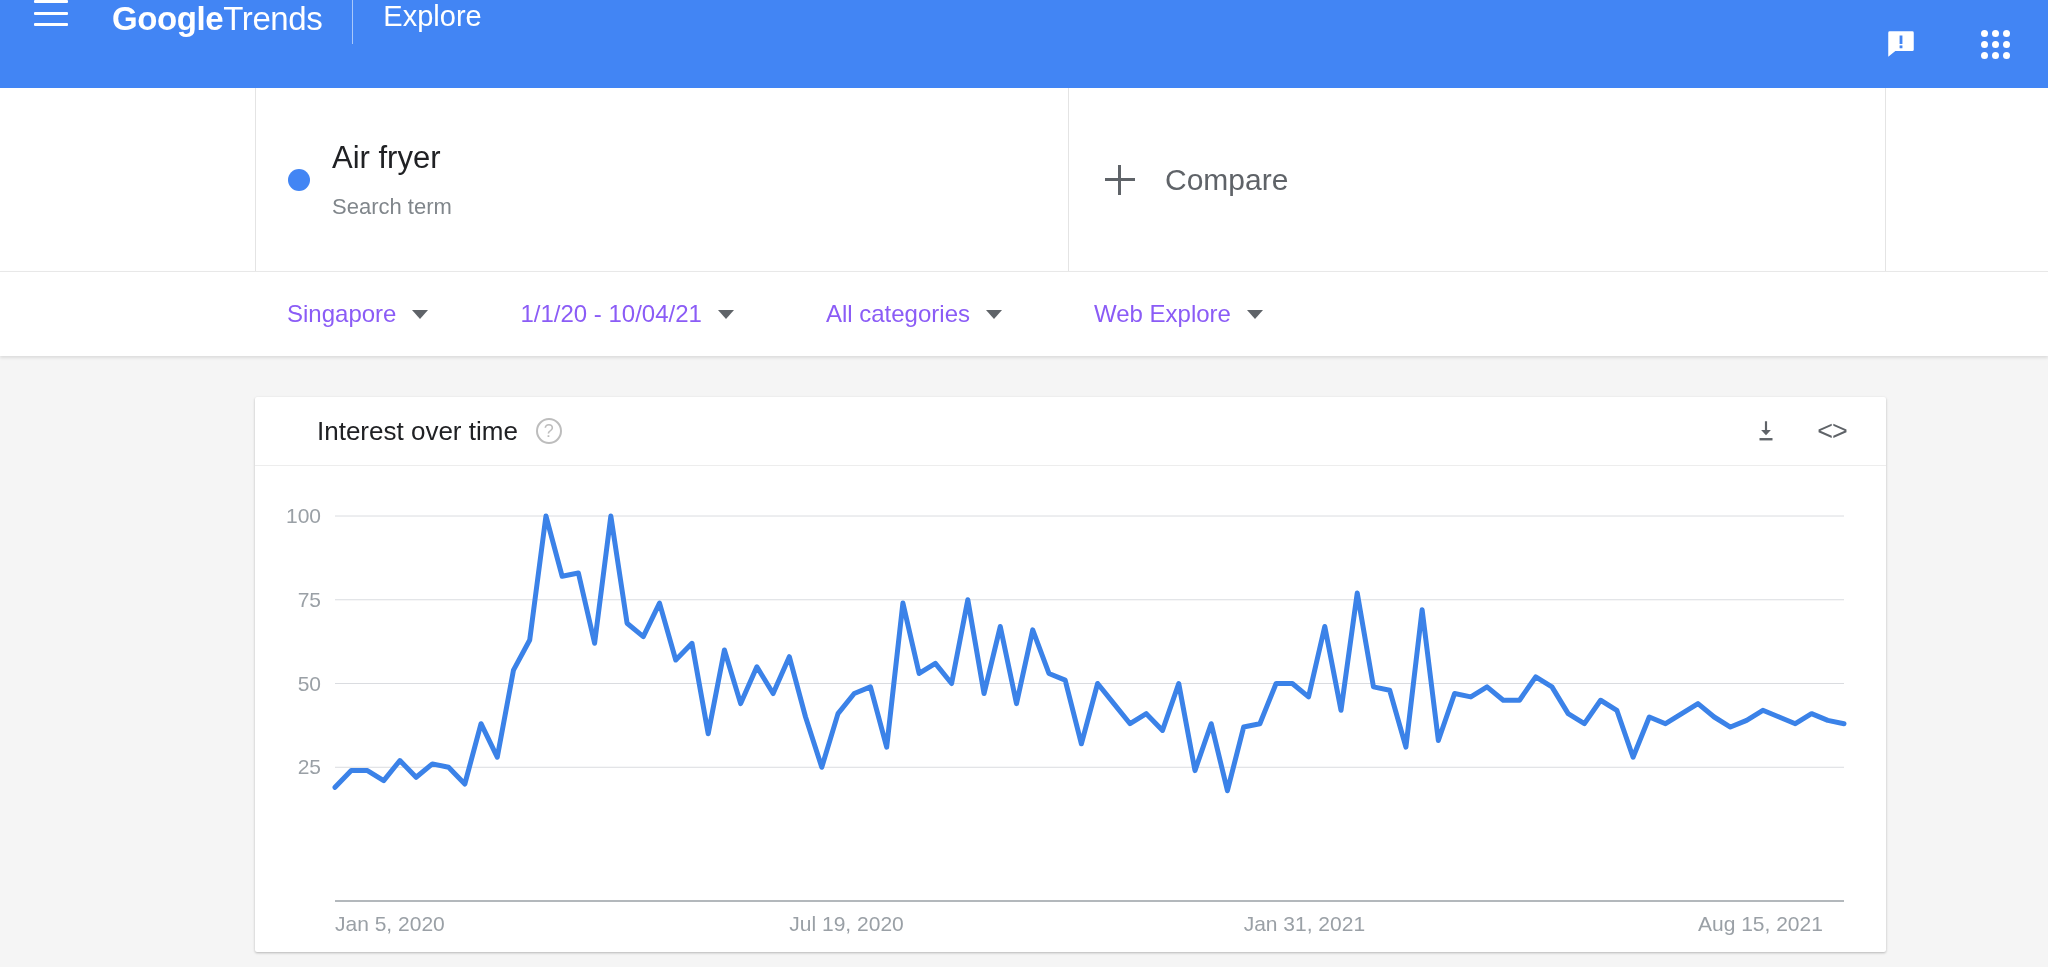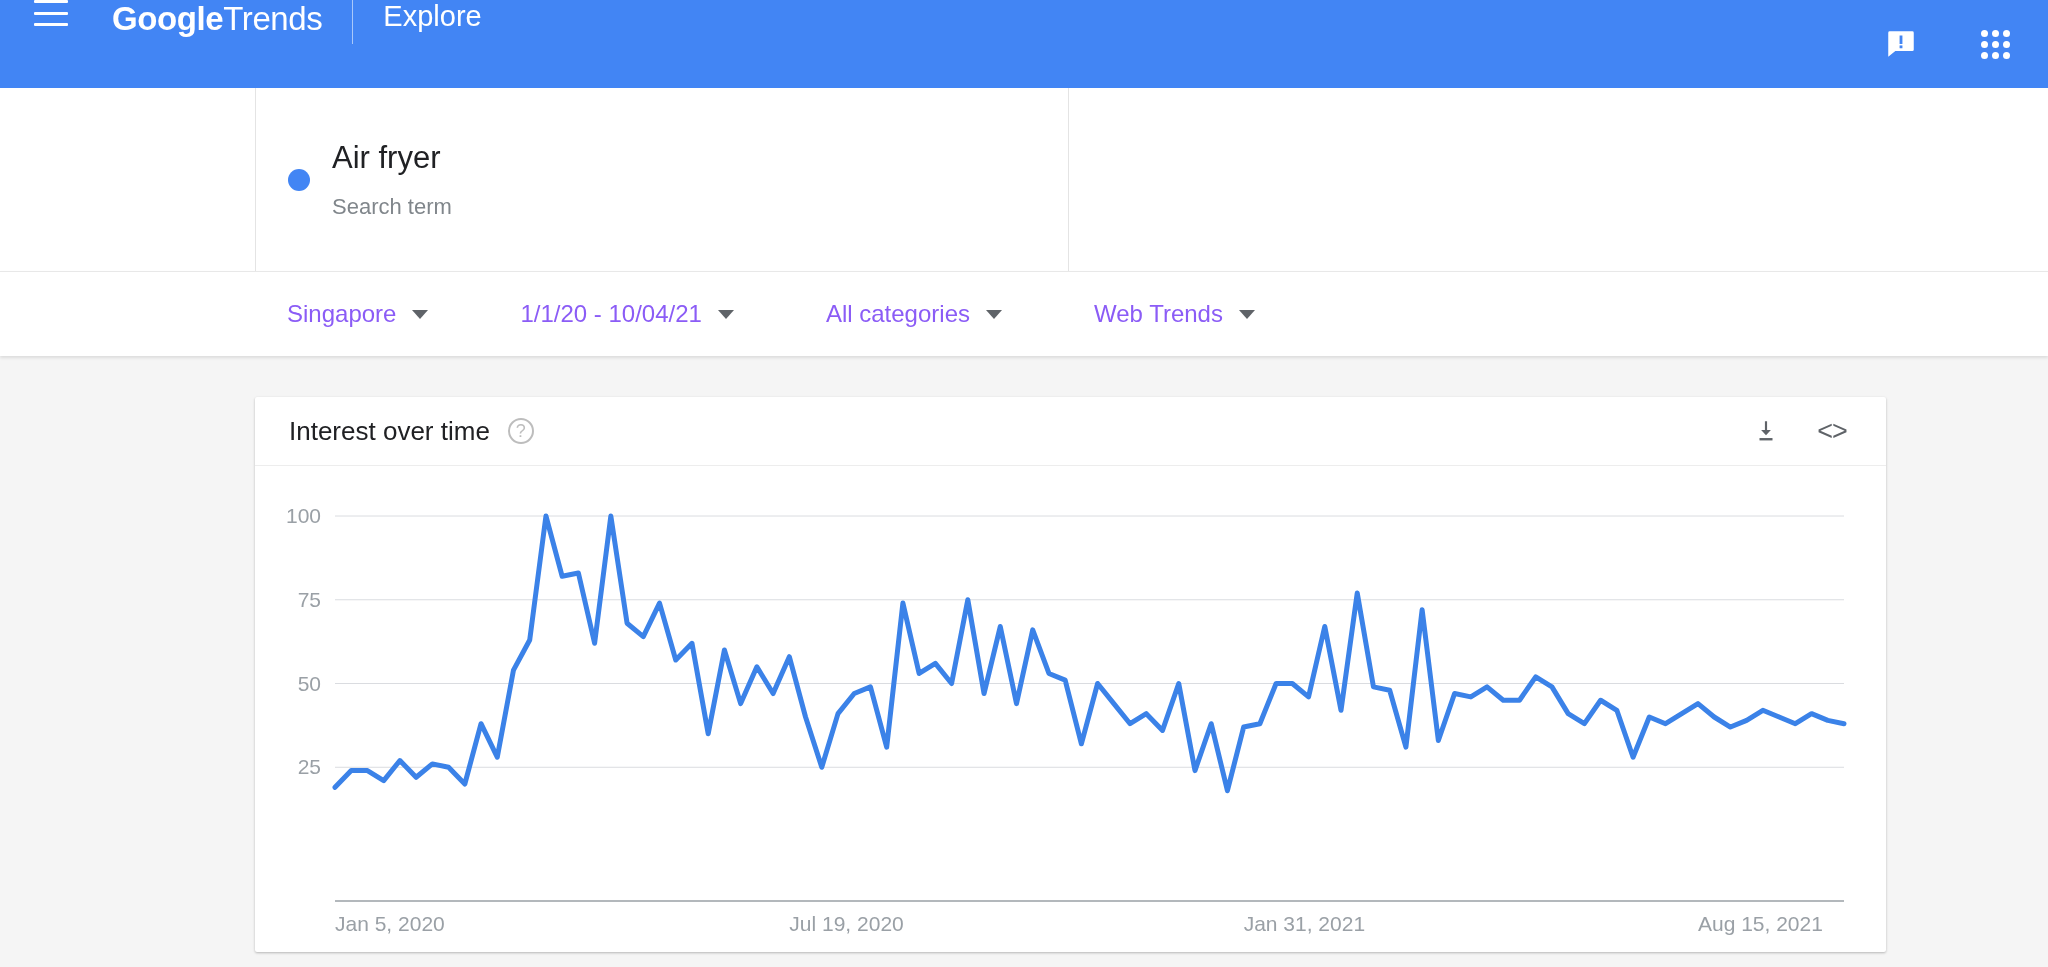--- a/index.html
+++ b/index.html
@@ -169,21 +169,21 @@
     background: #fff;
     box-shadow: 0 1px 3px rgba(0,0,0,0.17), 0 1px 2px rgba(0,0,0,0.10);
     border-radius: 2px;
   }
   .card-head {
     height: 69px;
     display: flex; align-items: center;
     padding: 0 34px 0 34px;
     border-bottom: 1px solid #ededed;
   }
-  .card-title { font-size: 26px; color: #202124; }
+  .card-title { font-size: 26px; color: #202124; margin-left: 28px; }
   .help-icon {
     margin-left: 18px;
     width: 26px; height: 26px;
     border: 2px solid #bdbdbd;
     border-radius: 50%;
     color: #bdbdbd;
     font-size: 18px;
     line-height: 22px;
     text-align: center;
     cursor: pointer;
@@ -239,37 +239,41 @@
 </div>
 
 <div class="query-row">
   <div class="term-card">
     <div class="term-dot"></div>
     <div class="term-text">
       <div class="term-title">Air fryer</div>
       <div class="term-sub">Search term</div>
     </div>
   </div>
+  <div class="compare-card">
+    <div class="plus-icon"></div>
+    <div class="compare-label">Compare</div>
+  </div>
 </div>
 
 <div class="filter-bar">
   <div class="filter">
     <span class="filter-label">Singapore</span>
     <span class="caret"></span>
   </div>
   <div class="filter">
     <span class="filter-label">1/1/20 - 10/04/21</span>
     <span class="caret"></span>
   </div>
   <div class="filter">
     <span class="filter-label">All categories</span>
     <span class="caret"></span>
   </div>
   <div class="filter">
-    <span class="filter-label">Web Trends</span>
+    <span class="filter-label">Web Explore</span>
     <span class="caret"></span>
   </div>
 </div>
 
 <div class="page-body">
   <div class="chart-card">
     <div class="card-head">
       <div class="card-title">Interest over time</div>
       <div class="help-icon">?</div>
       <div class="card-actions">

